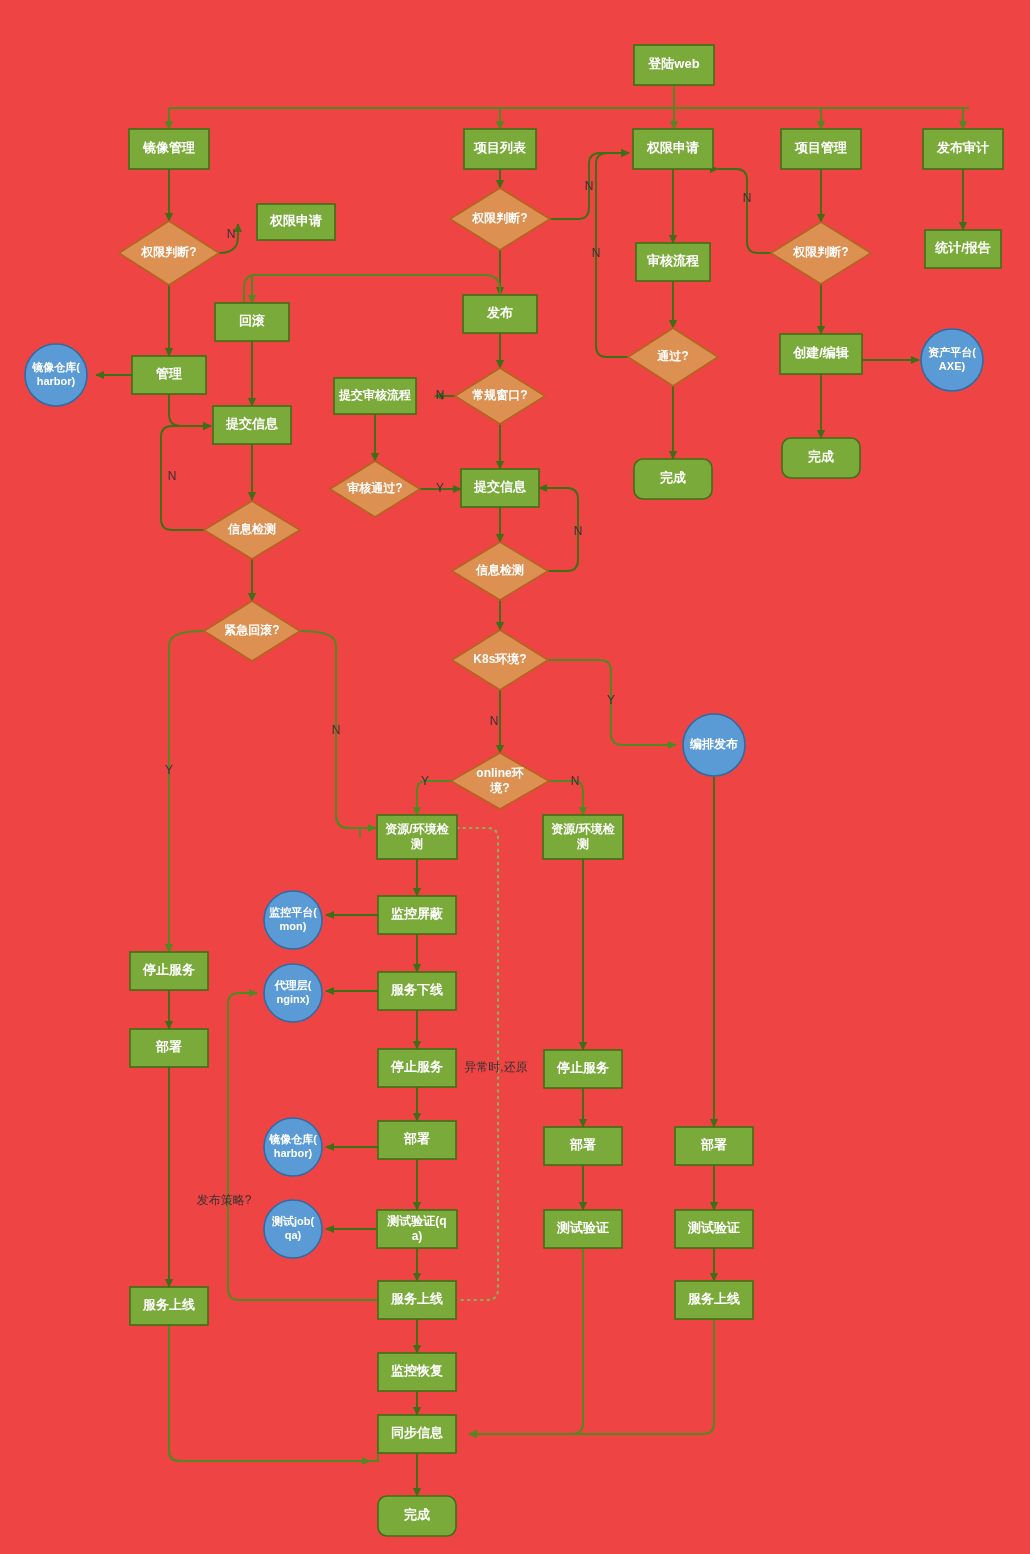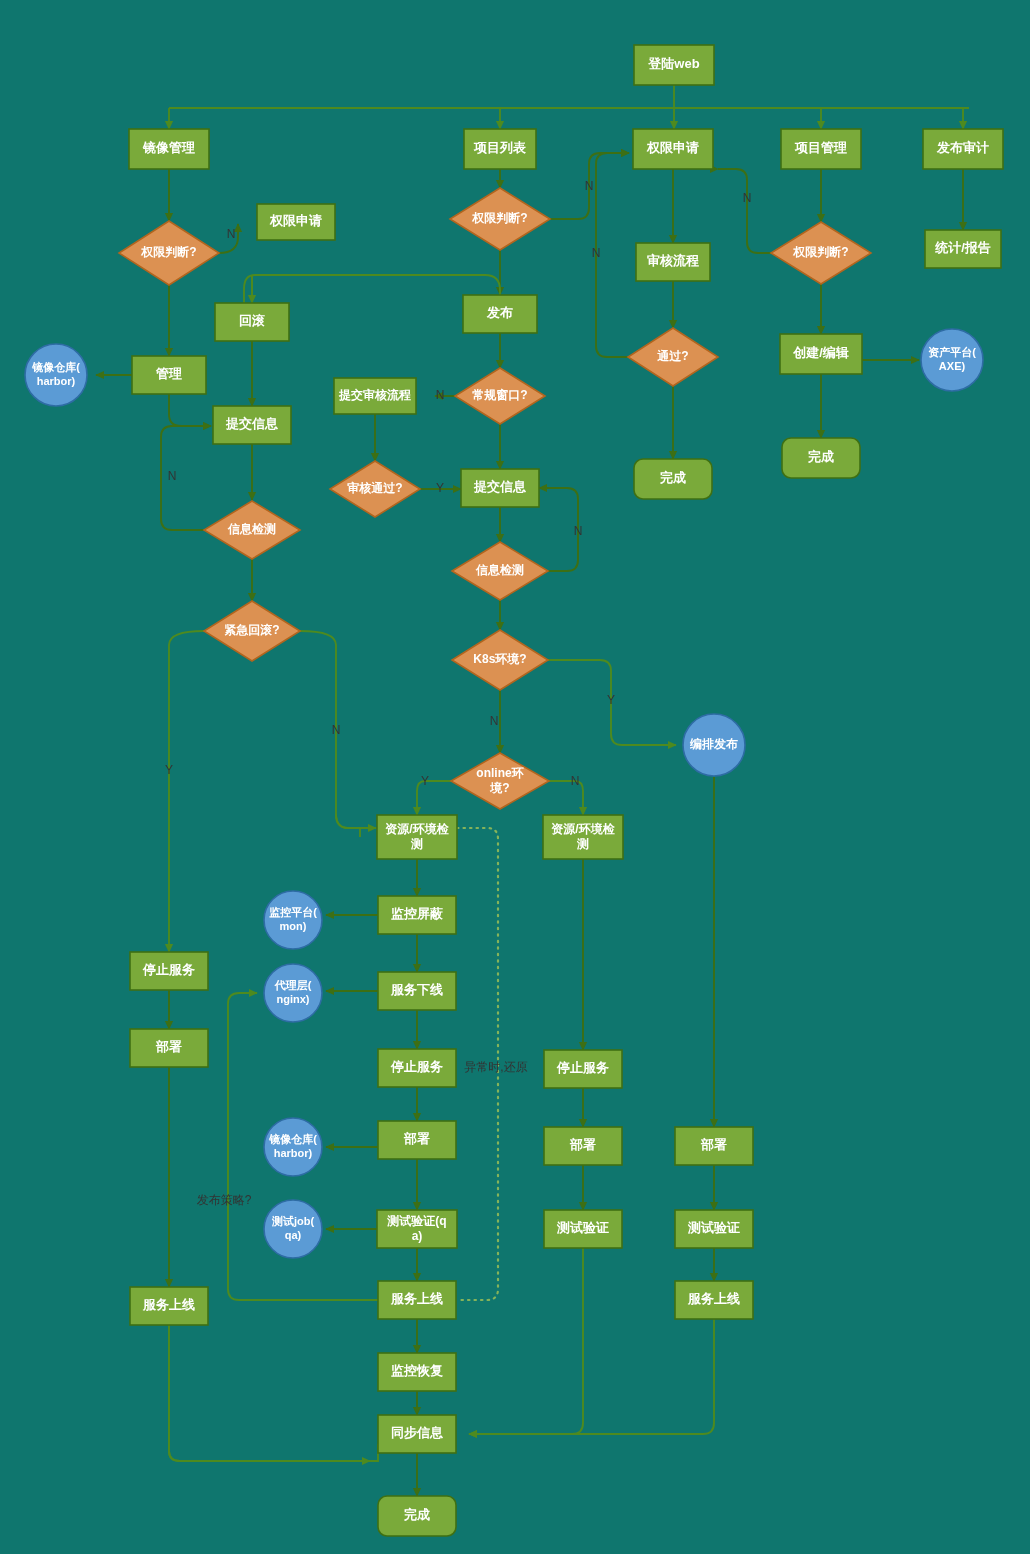--- a/index.html
+++ b/index.html
@@ -1,17 +1,17 @@
 <!DOCTYPE html>
 <html><head>
 <meta charset="utf-8">
 <style>
   html,body{margin:0;padding:0;background:#ffffff;}
   body{width:1030px;height:1554px;font-family:"Liberation Sans","DejaVu Sans",sans-serif;overflow:hidden;}
-  #stage{position:relative;width:1030px;height:1554px;background:#0f766e;}
+  #stage{position:relative;width:1030px;height:1554px;background:#ef4444;}
   svg{position:absolute;left:0;top:0;width:1030px;height:1554px;}
   .nodeTxt{fill:#ffffff;font-weight:bold;text-anchor:middle;dominant-baseline:middle;}
   .edgeLbl{fill:#333333;font-size:12px;font-family:"Liberation Sans",sans-serif;text-anchor:middle;dominant-baseline:middle;font-weight:normal;}
   .proc{fill:#7aaa3a;stroke:#3f7013;stroke-width:1.6;}
   .dec{fill:#dc9152;stroke:#b2651e;stroke-width:1.6;}
   .circ{fill:#5b9bd5;stroke:#2e6ca4;stroke-width:1.6;}
   .ed{fill:none;stroke:#4e8a1f;stroke-width:1.9;}
   .edd{fill:none;stroke:#3d6f14;stroke-width:1.9;}
   .edot{fill:none;stroke:#86b35a;stroke-width:2.2;stroke-dasharray:1.5 5;stroke-linecap:round;}
 </style>

